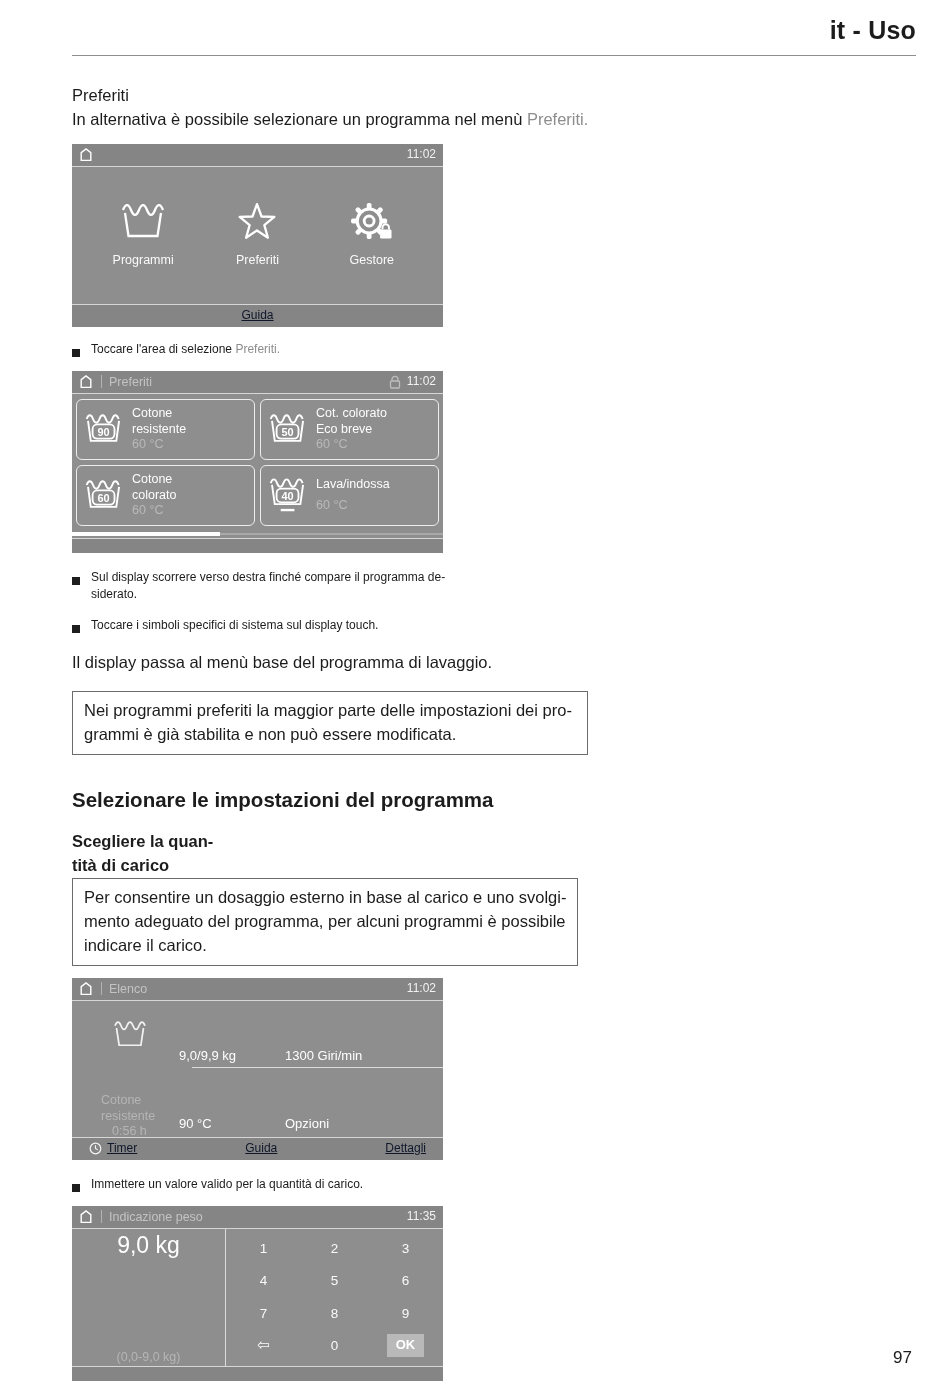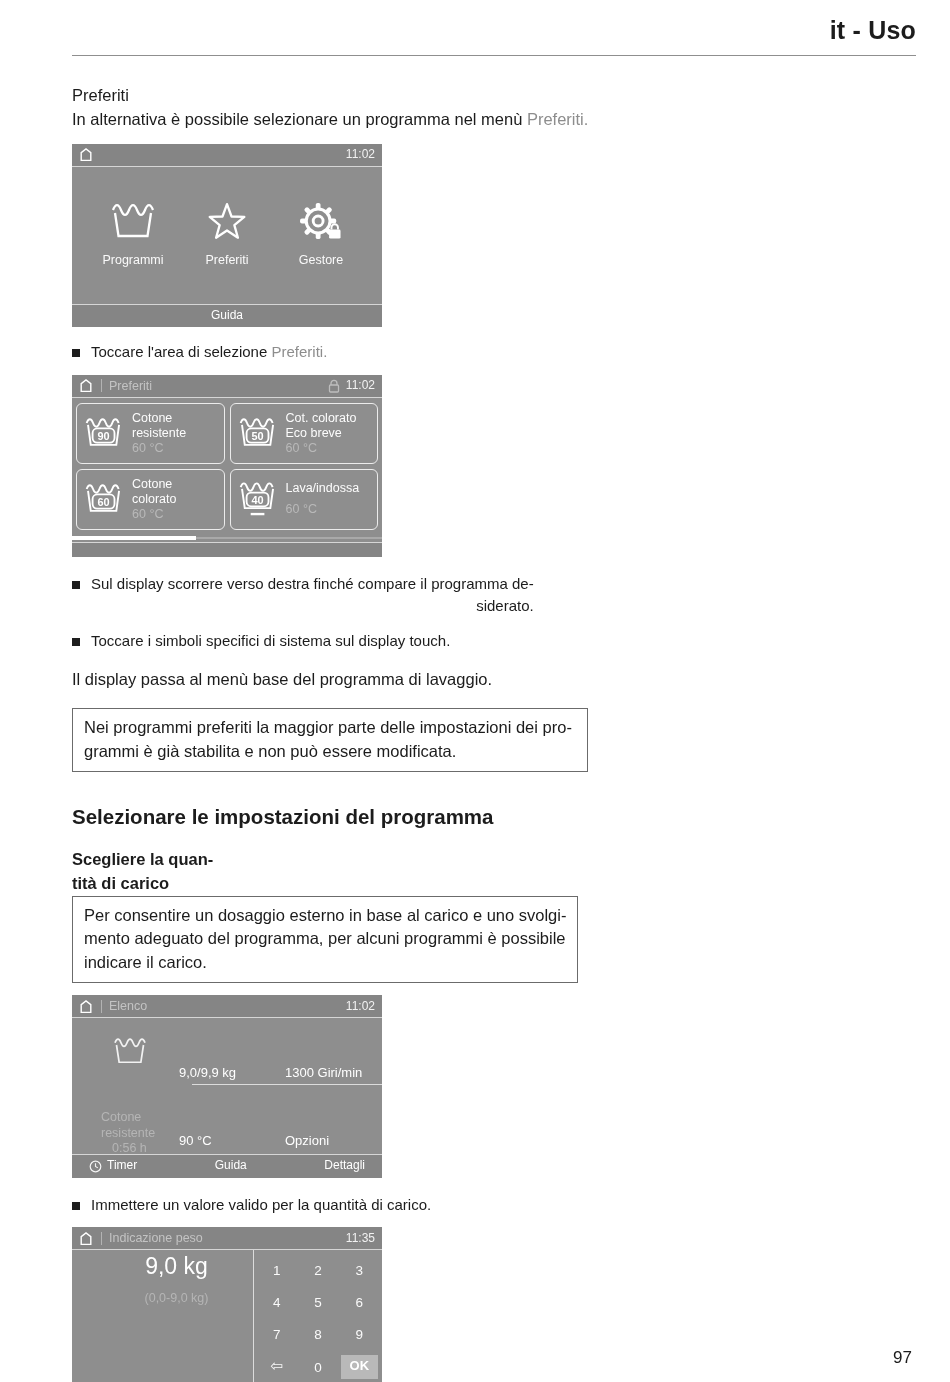--- a/index.html
+++ b/index.html
@@ -11,34 +11,34 @@
   .pagehead { text-align:right; font-weight:bold; font-size:25px; padding:16px 34px 10px 0; letter-spacing:0.2px; }
   .rule { border-bottom:1px solid #8f8f8f; margin:0 34px 0 72px; }
   .content { padding:26px 34px 0 72px; }
   .row { display:flex; align-items:flex-start;flex-direction:column; }
   .side { width:196px; flex:none; font-size:16.5px; line-height:1.45; padding-top:2px; }
   .side-bold { font-weight:bold; white-space:pre-line; }
   .main { flex:1; font-size:16.5px; line-height:1.45; }
   .dim { color:#8d8d8d; }
   .bullet { display:flex; margin-top:14px; }
   .bullet .marker { width:8px; height:8px; background:#1d1d1d; margin:8px 11px 0 0; flex:none; }
-  .btext { white-space:pre-line; font-size:15px; line-height:1.45;text-align:right; }
+  .btext { white-space:pre-line; font-size:12px; line-height:1.45; }
   .para { margin-top:16px; }
   .note { border:1px solid #6b6b6b; padding:7px 11px; margin-top:16px; white-space:pre-line; font-size:16.5px; line-height:1.45; }
   h2.heading { font-size:20.5px; font-weight:bold; margin:30px 0 14px 0; }
   .pagenum { position:absolute; right:38px; bottom:14px; font-size:17px; }
 
   
-  .display { width:310px; background:#8e8e8e; color:#fff; margin-top:12px; font-family:"Liberation Sans", sans-serif; }
+  .display { width:371px; background:#8e8e8e; color:#fff; margin-top:12px; font-family:"Liberation Sans", sans-serif; }
   .dhead { height:23px; background:#858585; border-bottom:1px solid #d6d6d6; display:flex; align-items:center; padding:0 7px; }
   .dhead .vd { width:1px; height:13px; background:#b3b3b3; margin:0 7px 0 8px; }
   .dtitle { font-size:12.5px; color:#c3c3c3; }
   .sp { flex:1; }
   .dtime { font-size:12px; color:#f2f2f2; margin-left:6px; }
-  .dfoot { background:#858585; border-top:1px solid #d6d6d6; font-size:12px; color:#ffffff; }
+  .dfoot { background:#858585; border-top:1px solid #d6d6d6; font-size:12px; color:#0f172a;text-decoration:underline; }
   .dfoot.center { text-align:center; padding:2px 0 3px; }
   .dfoot.empty { height:15px; }
   .dfoot.three { display:flex; align-items:center; padding:2px 17px 3px; }
 
   
   .d1body { height:137px; display:flex; justify-content:space-around; align-items:center; padding:0 14px; }
   .d1item { display:flex; flex-direction:column; align-items:center; width:92px; }
   .d1item .lbl { font-size:12.5px; margin-top:10px; color:#fafafa; }
 
   
@@ -53,21 +53,21 @@
   .scrollthumb { position:absolute; left:0; top:1px; width:40%; height:4px; background:#ffffff; }
 
   
   .d3body { position:relative; height:136px; font-size:13px; }
   .d3 .pos { position:absolute; }
   .d3 .graytxt { color:#b5b5b5; white-space:pre-line; line-height:1.25; font-size:12.5px; }
   .d3 .divline { position:absolute; left:120px; right:0; top:66px; border-top:1px solid #dcdcdc; }
 
   
   .d4body { display:flex; height:137px; }
-  .d4left { width:154px; border-right:1px solid #dcdcdc; display:flex; flex-direction:column; justify-content:flex-start; align-items:center;margin-left:28px; }
+  .d4left { width:154px; border-right:1px solid #dcdcdc; display:flex; flex-direction:column; justify-content:space-between; align-items:center; }
   .d4value { font-size:23px; color:#fff; }
   .d4range { font-size:12.5px; color:#b5b5b5; margin-top:5px; }
   .keypad { flex:1; display:grid; grid-template-columns:1fr 1fr 1fr; grid-auto-rows:1fr; padding:4px 2px; }
   .key { display:flex; align-items:center; justify-content:center; font-size:13.5px; color:#fafafa; }
   .key .okbtn { background:#b9b9b9; color:#ffffff; font-weight:bold; font-size:13px; padding:2px 9px 3px; }
   .backglyph { font-family:"DejaVu Sans", sans-serif; font-size:15px; }
 </style>
 </head>
 <body>
 

